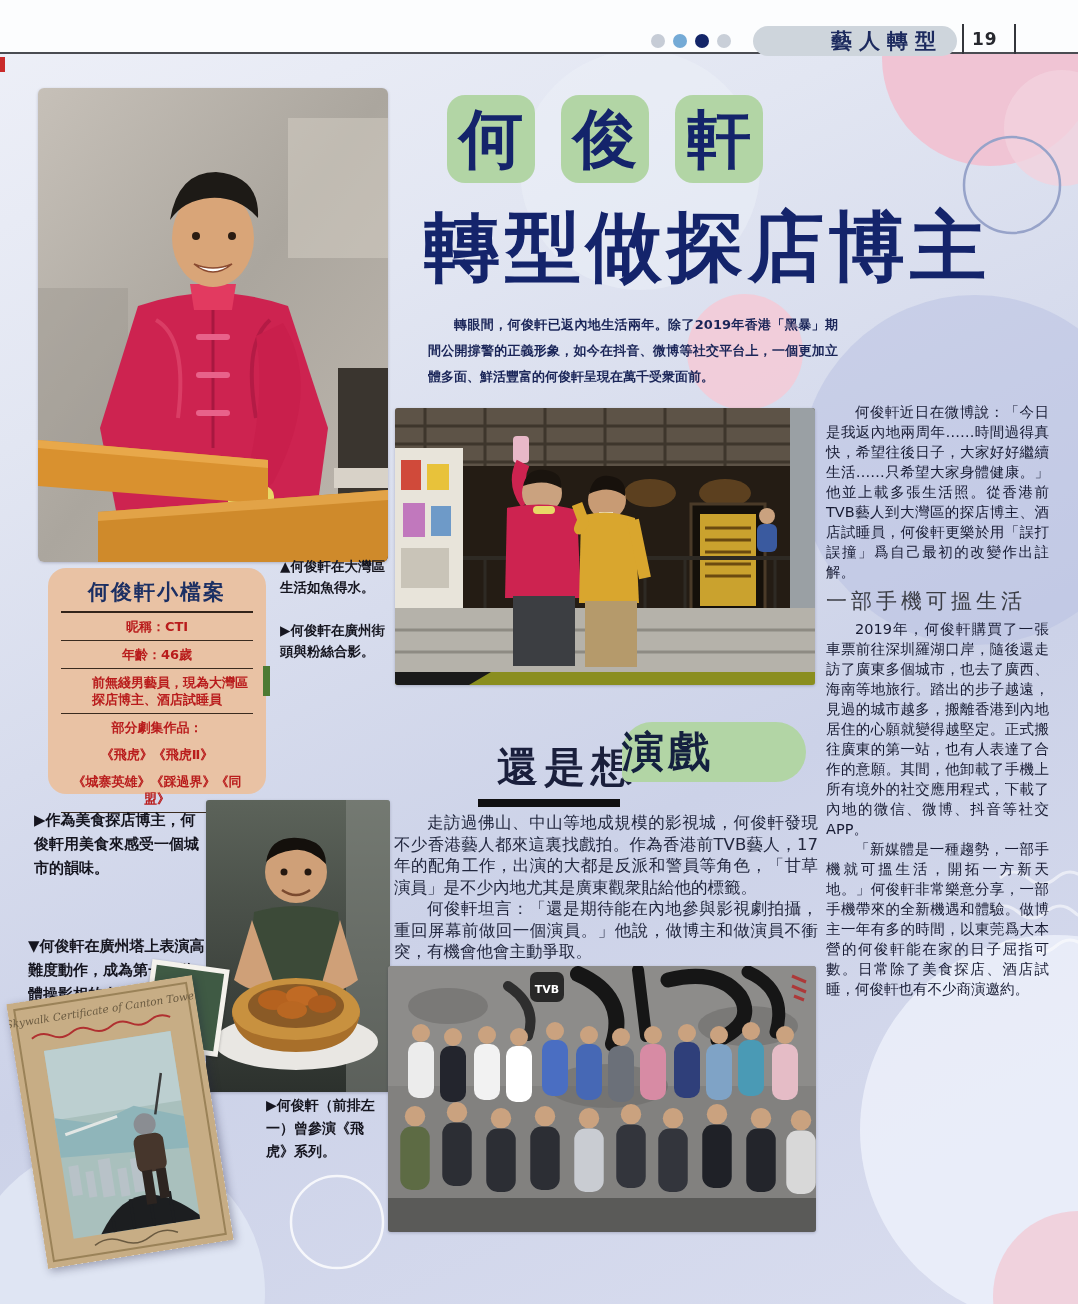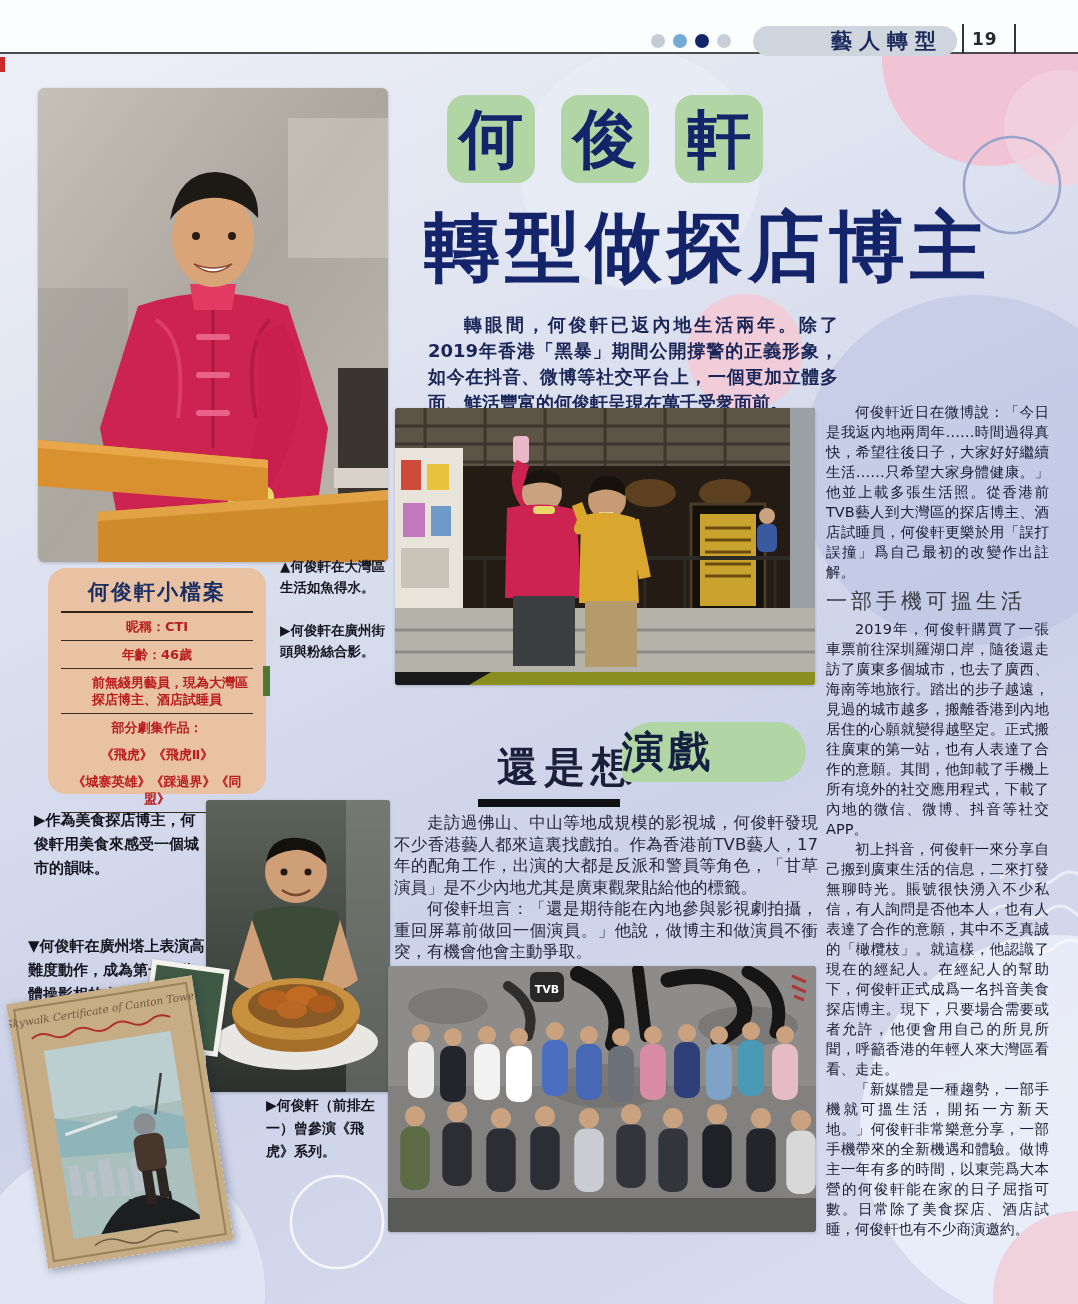--- a/index.html
+++ b/index.html
@@ -27,21 +27,21 @@
   .namechip{
     top:95px;width:88px;height:88px;border-radius:18px;background:#b2d5a5;
     display:flex;align-items:center;justify-content:center;
     font-size:64px;font-weight:900;color:#14246b;line-height:1;
   }
   #title2{
     left:424px;top:202px;width:600px;font-size:76px;line-height:90px;font-weight:900;
     color:#14246b;letter-spacing:5px;white-space:nowrap;
   }
   #intro{
-    left:428px;top:312px;width:410px;font-size:18px;line-height:26px;font-weight:700;
+    left:428px;top:312px;width:410px;font-size:13px;line-height:26px;font-weight:700;
     color:#1a2558;text-align:justify;text-indent:2em;
   }
   
   .photo{overflow:hidden;border-radius:6px;box-shadow:0 1px 3px rgba(40,40,70,.25);}
   .photo svg{display:block;}
   
   .cap{font-weight:700;color:#15151f;}
   #cap-selfie-top{left:280px;top:556px;width:112px;font-size:13.5px;line-height:21px;}
   #cap-selfie-side{left:280px;top:620px;width:112px;font-size:13.5px;line-height:21px;}
   #cap-food{left:34px;top:808px;width:172px;font-size:15px;line-height:24px;}
@@ -413,17 +413,16 @@
         <use href="#fig" x="396" y="144" width="34" height="84" color="#d8d8d8"></use>
       </g>
       <rect x="0" y="232" width="428" height="34" fill="#3a3a38" opacity="0.55"></rect>
     </svg>
   </div>
 
   <div class="abs z" id="rightcol">
     <p>何俊軒近日在微博說：「今日是我返內地兩周年……時間過得真快，希望往後日子，大家好好繼續生活……只希望大家身體健康。」他並上載多張生活照。從香港前TVB藝人到大灣區的探店博主、酒店試睡員，何俊軒更樂於用「誤打誤撞」爲自己最初的改變作出註解。</p>
     <div class="subhead">一部手機可搵生活</div>
     <p>2019年，何俊軒購買了一張車票前往深圳羅湖口岸，隨後還走訪了廣東多個城市，也去了廣西、海南等地旅行。踏出的步子越遠，見過的城市越多，搬離香港到內地居住的心願就變得越堅定。正式搬往廣東的第一站，也有人表達了合作的意願。其間，他卸載了手機上所有境外的社交應用程式，下載了內地的微信、微博、抖音等社交APP。</p>
-    <p>初上抖音，何俊軒一來分享自己搬到廣東生活的信息，二來打發無聊時光。賬號很快湧入不少私信，有人詢問是否他本人，也有人表達了合作的意願，其中不乏真誠的「橄欖枝」。就這樣，他認識了現在的經紀人。在經紀人的幫助下，何俊軒正式成爲一名抖音美食探店博主。現下，只要場合需要或者允許，他便會用自己的所見所聞，呼籲香港的年輕人來大灣區看看、走走。</p>
     <p>「新媒體是一種趨勢，一部手機就可搵生活，開拓一方新天地。」何俊軒非常樂意分享，一部手機帶來的全新機遇和體驗。做博主一年有多的時間，以東莞爲大本營的何俊軒能在家的日子屈指可數。日常除了美食探店、酒店試睡，何俊軒也有不少商演邀約。</p>
   </div>
 
 </div>
 
 </body></html>

